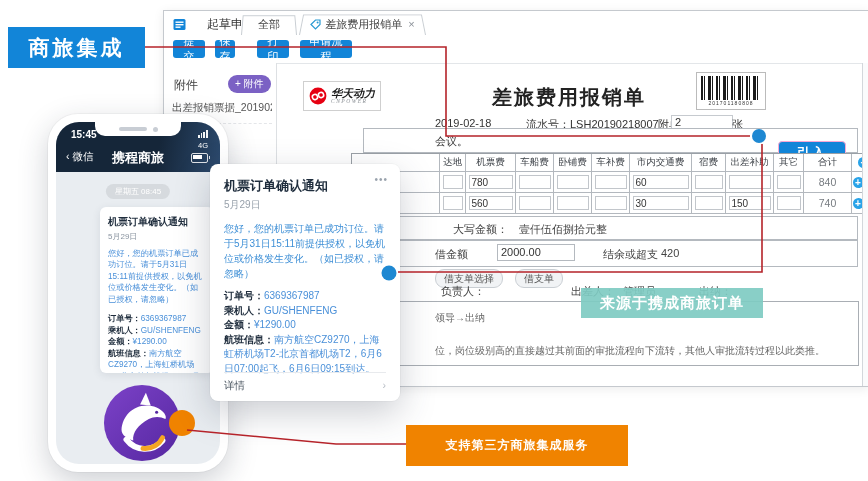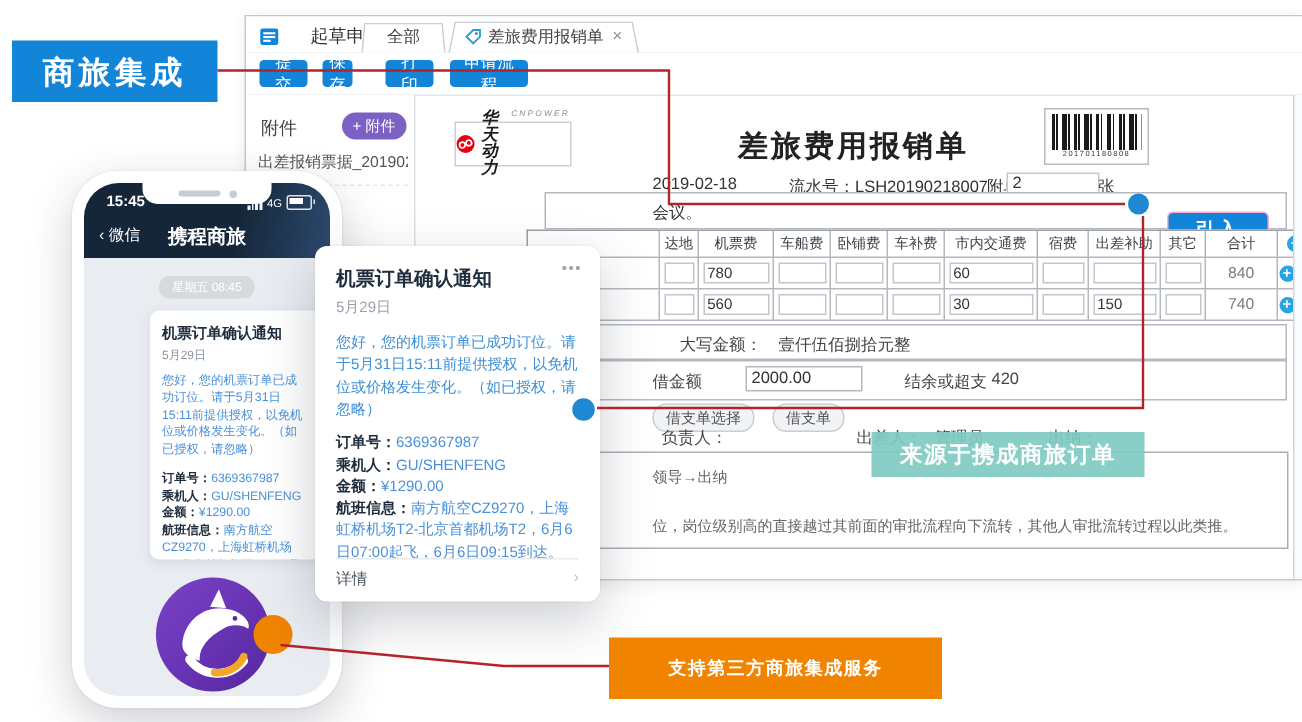--- a/index.html
+++ b/index.html
@@ -35,21 +35,21 @@
   .leftpanel{position:absolute;left:0;top:52px;width:112px;height:323px;border-right:1px solid #dde0e3;background:#fff;}
   .att-title{position:absolute;left:10px;top:14px;font-size:12px;color:#444;}
   .att-badge{position:absolute;left:64px;top:12px;background:#7b61c4;color:#fff;font-size:10px;
     border-radius:9px;padding:2px 7px;}
   .att-file{position:absolute;left:8px;top:38px;font-size:10.5px;color:#555;width:100px;
     white-space:nowrap;overflow:hidden;border-bottom:1px dashed #e4e6e9;padding-bottom:8px;}
 
   
   .vlogo{position:absolute;left:139px;top:70px;width:76px;height:28px;border:1px solid #cfcfcf;
     display:flex;align-items:center;justify-content:center;gap:4px;background:#fff;}
-  .vtxt{display:flex;flex-direction:row;line-height:1;}
+  .vtxt{display:flex;flex-direction:column;line-height:1;font-family:Liberation Serif, serif;}
   .vcn{font-size:11px;font-weight:bold;color:#1c1c1c;font-style:italic;}
   .ven{font-size:5.5px;color:#8a8f94;letter-spacing:1.5px;font-style:italic;}
 
   .ftitle{position:absolute;left:310px;top:73px;width:190px;text-align:center;font-size:20px;
     font-weight:bold;color:#222;letter-spacing:2px;}
   .barcode{position:absolute;left:532px;top:61px;width:70px;height:38px;border:1px solid #bbb;
     background:#fff;padding:3px 4px 1px;box-sizing:border-box;}
   .bars{height:24px;background:repeating-linear-gradient(90deg,#1a1a1a 0 2px,#fff 2px 3px,
     #1a1a1a 3px 4px,#fff 4px 7px,#1a1a1a 7px 10px,#fff 10px 11px,#1a1a1a 11px 12px,#fff 12px 15px);}
   .bnum{font-size:5px;text-align:center;color:#333;letter-spacing:1px;}
@@ -85,21 +85,21 @@
   .scrolldiv{position:absolute;left:698px;top:52px;width:6px;height:323px;border-left:1px solid #d3d7db;background:#fafbfc;}
 
   
   .phone{left:48px;top:114px;width:180px;height:358px;background:#fff;border-radius:30px;
     box-shadow:0 10px 30px rgba(30,40,60,.22),0 0 0 1px rgba(0,0,0,.04);z-index:4;}
   .screen{position:absolute;left:8px;top:8px;width:164px;height:342px;border-radius:23px;
     overflow:hidden;background:#e9edf1;}
   .phead{position:absolute;left:0;top:0;width:100%;height:50px;
     background:linear-gradient(100deg,#152639 62%,#2c4a6e 100%);}
   .ptime{position:absolute;left:15px;top:7px;font-size:10px;font-weight:bold;color:#fff;}
-  .pstat{position:absolute;right:12px;top:8px;display:flex;align-items:flex-end;gap:3px;}
+  .pstat{position:absolute;right:12px;top:8px;display:flex;align-items:flex-end;gap:3px;flex-direction:column;}
   .sigs{display:flex;align-items:flex-end;gap:1px;}
   .sig{width:1.8px;background:#fff;opacity:.95;}
   .p4g{font-size:7.5px;color:#fff;}
   .batt{width:15px;height:8px;border:1px solid rgba(255,255,255,.85);border-radius:2px;position:relative;}
   .batt::before{content:"";position:absolute;left:1px;top:1px;width:9px;height:4px;background:#fff;}
   .batt::after{content:"";position:absolute;right:-3px;top:2px;width:1.5px;height:3px;background:rgba(255,255,255,.85);}
   .pnav-back{position:absolute;left:10px;top:28px;font-size:10.5px;color:#fff;}
   .pnav-title{position:absolute;left:0;top:27px;width:100%;text-align:center;font-size:13px;
     font-weight:bold;color:#fff;}
   .notch{position:absolute;left:50%;transform:translateX(-50%);top:6px;width:86px;height:16px;

